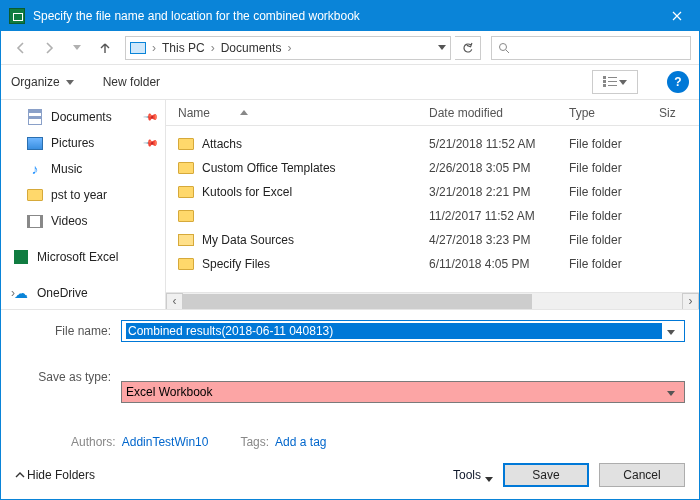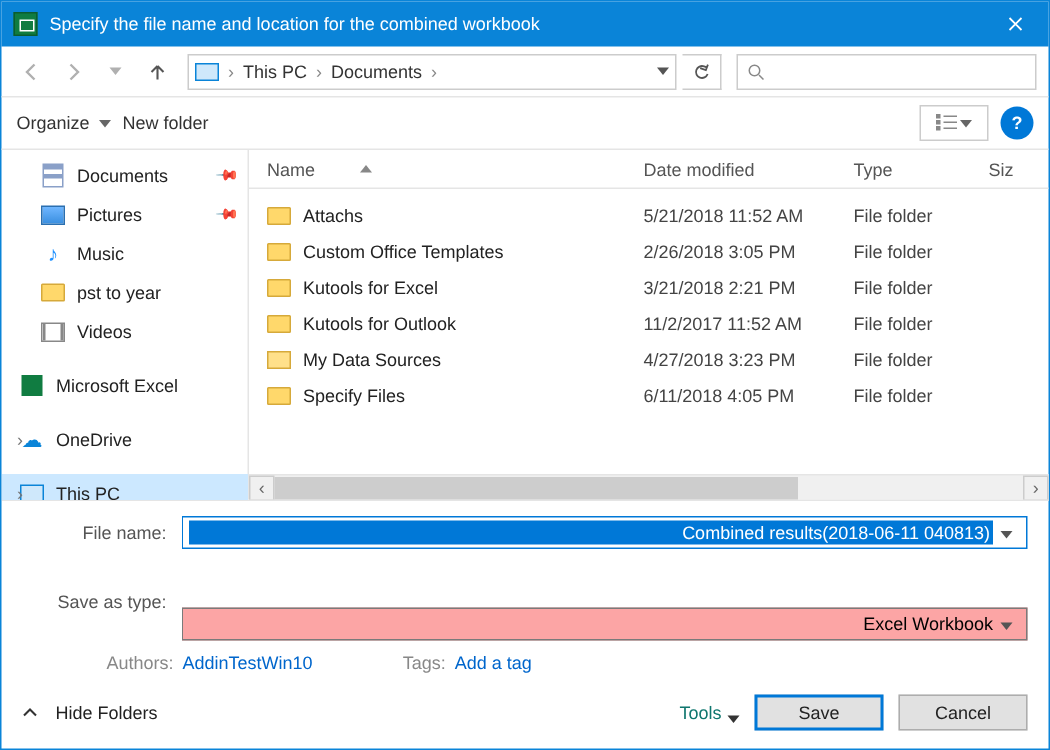--- a/index.html
+++ b/index.html
@@ -13,21 +13,21 @@
   .titlebar .close svg { stroke: #fff; }
   .navbar { height: 34px; border-bottom: 1px solid #e5e5e5; display: flex; align-items: center; padding: 0 8px; gap: 4px; }
   .nav-btn { width: 24px; height: 24px; display: flex; align-items: center; justify-content: center; color: #b0b0b0; }
   .nav-btn.active { color: #666; }
   .addrbox { display: flex; align-items: center; height: 24px; border: 1px solid #ccc; padding: 0 4px; margin-left: 4px; flex: 1; gap: 6px; color: #333; }
   .crumb { display: flex; align-items: center; gap: 6px; }
   .crumb .sep { color: #888; }
   .addrbox .spacer { flex: 1; }
   .refresh-box { width: 26px; height: 24px; border: 1px solid #ccc; border-left: none; display: flex; align-items: center; justify-content: center; color: #555; }
   .searchbox { width: 200px; height: 24px; border: 1px solid #ccc; margin-left: 6px; display: flex; align-items: center; padding: 0 6px; color: #888; gap: 6px; }
-  .toolbar { height: 34px; display: flex; align-items: center; padding: 0 10px; gap: 8px; color: #333; }
+  .toolbar { height: 34px; display: flex; align-items: center; padding: 0 10px; gap: 29px; color: #333; }
   .toolbar .spacer { flex: 1; }
   .view-btn { width: 46px; height: 24px; border: 1px solid #ccc; display: flex; align-items: center; justify-content: center; gap: 2px; color: #555; }
   .help { width: 22px; height: 22px; border-radius: 50%; background: #0078d7; color: #fff; display: flex; align-items: center; justify-content: center; font-weight: bold; }
   .body { flex: 1; display: flex; min-height: 0; border-top: 1px solid #e5e5e5; }
   .sidebar { width: 165px; border-right: 1px solid #e5e5e5; overflow-y: auto; padding: 4px 0 8px 0; }
   .side-item { height: 26px; display: flex; align-items: center; padding-left: 26px; gap: 8px; color: #222; position: relative; }
   .side-item .exp { position: absolute; left: 6px; width: 12px; text-align: center; color: #777; }
   .side-item .pin { margin-left: auto; margin-right: 8px; color: #888; transform: rotate(45deg); font-size: 10px; }
   .side-item.lv0 { padding-left: 12px; font-weight: 400; }
   .side-item.selected { background: #cce8ff; }
@@ -57,31 +57,31 @@
   .row .sz { width: 40px; }
   .hscroll { height: 17px; background: #f0f0f0; border-top: 1px solid #e5e5e5; display: flex; align-items: center; }
   .hscroll .btn { width: 17px; height: 17px; display: flex; align-items: center; justify-content: center; color: #666; background: #f0f0f0; border: 1px solid #ccc; }
   .hscroll .track { flex: 1; height: 17px; position: relative; }
   .hscroll .thumb { position: absolute; left: 0; top: 1px; height: 15px; width: 70%; background: #cdcdcd; }
   .bottom { border-top: 1px solid #e5e5e5; padding: 10px 14px 6px 14px; display: flex; flex-direction: column; gap: 8px; }
   .frow { display: flex; align-items: center; gap: 10px; }
   .frow .lbl { width: 96px; text-align: right; color: #555; }
   .combo { flex: 1; height: 22px; border: 1px solid #7a7a7a; background: #fff; display: flex; align-items: center; padding: 0 4px; position: relative; }
   .combo.focused { border: 1px solid #0078d7; }
-  .combo .val { flex: 1; white-space: nowrap; overflow: hidden; text-align: right; }
+  .combo .val { flex: 1; white-space: nowrap; overflow: hidden; }
   .combo .val.sel { background: #0078d7; color: #fff; padding: 1px 2px; display: inline-block; }
   .combo .dd { width: 18px; text-align: center; color: #555; }
   .combo.grey { background: #fca5a5; margin-top: 31px; }
-  .meta { display: flex; gap: 60px; padding-left: 56px; color: #555; }
+  .meta { display: flex; gap: 32px; padding-left: 56px; color: #555; margin-top: 24px; }
   .meta .mlbl { color: #888; margin-right: 6px; }
   .meta .link { color: #0066cc; }
   .footer { display: flex; align-items: center; padding: 8px 14px 12px 14px; gap: 10px; }
-  .footer .hidef { display: flex; align-items: center; gap: 12px; color: #222; }
+  .footer .hidef { display: flex; align-items: center; gap: 2px; color: #222; }
   .footer .spacer { flex: 1; }
-  .footer .tools { display: flex; align-items: flex-end; gap: 4px; color: #0f766e; }
+  .footer .tools { display: flex; align-items: flex-end; gap: 4px; color: #0f172a; }
   .btn-std { width: 86px; height: 24px; border: 1px solid #adadad; background: #e1e1e1; display: flex; align-items: center; justify-content: center; color: #222; }
   .btn-std.primary { border: 1px solid #0078d7; box-shadow: inset 0 0 0 1px #0078d7; }
   .tri-down { display: inline-block; width: 0; height: 0; border-left: 4px solid transparent; border-right: 4px solid transparent; border-top: 5px solid #555; }
   .sort-up { display: inline-block; width: 0; height: 0; border-left: 4px solid transparent; border-right: 4px solid transparent; border-bottom: 5px solid #888; }
 </style>
 </head>
 <body>
 
 <div class="window">
 
@@ -245,21 +245,20 @@
               <span class="ic ic-folder"></span>
               <span>Kutools for Excel</span>
             </div>
             <div class="dt">3/21/2018 2:21 PM</div>
             <div class="tp">File folder</div>
             <div class="sz"></div>
           </div>
           <div class="row">
             <div class="nm">
               <span class="ic ic-folder"></span>
-              <span>Kutools for Outlook</span>
             </div>
             <div class="dt">11/2/2017 11:52 AM</div>
             <div class="tp">File folder</div>
             <div class="sz"></div>
           </div>
           <div class="row">
             <div class="nm">
               <span class="ic ic-mds"></span>
               <span>My Data Sources</span>
             </div>

